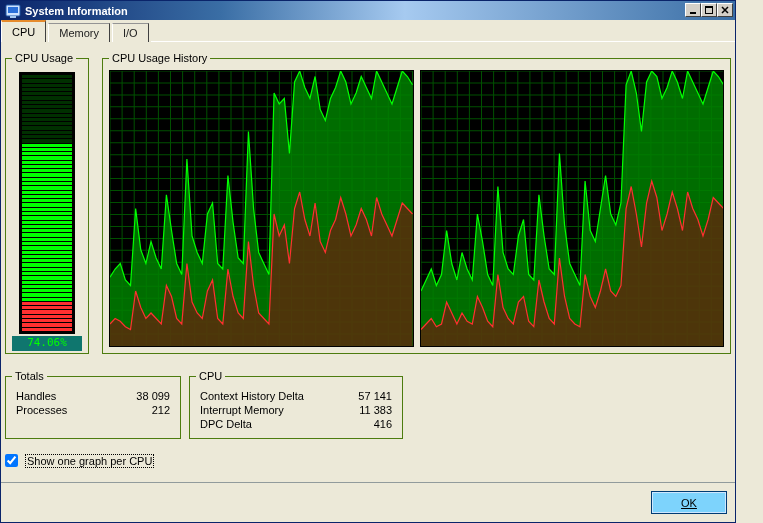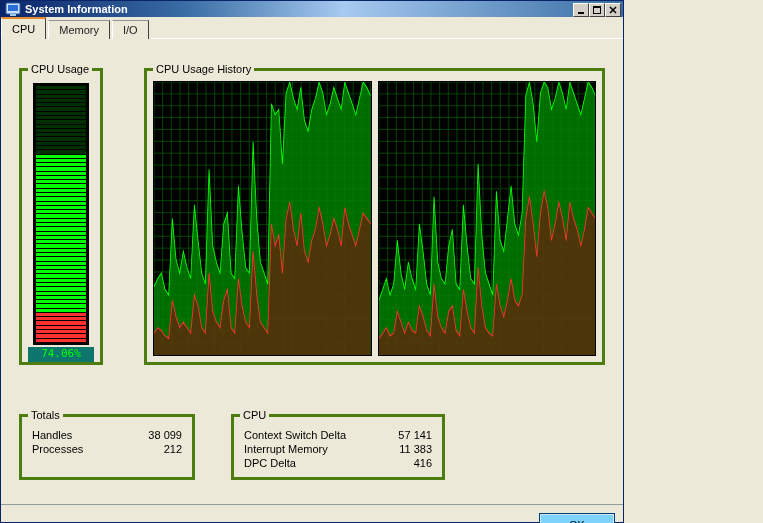--- a/index.html
+++ b/index.html
@@ -6,21 +6,21 @@
   html, body {
     margin: 0; padding: 0;
     width: 763px; height: 523px;
     font-family: Tahoma, "Segoe UI", Arial, sans-serif;
     font-size: 11px;
     background: #ece9d8;
     color: #000;
     overflow: hidden;
   }
   .window {
-    width: 624px; height: 523px;
+    width: 736px; height: 523px;
     border: 1px solid #0a246a;
     background: #ece9d8;
     display: flex;
     flex-direction: column;
   }
   .titlebar {
     height: 19px;
     background: linear-gradient(to right, #0a246a 0%, #3a6ea5 30%, #a6caf0 55%, #3a6ea5 100%);
     display: flex;
     align-items: center;
@@ -95,22 +95,22 @@
     flex: 1;
     border-bottom: 1px solid #fff;
   }
 
   .graphs-row {
     display: flex;
     gap: 5px;
     margin-bottom: 8px;
   }
   fieldset.groupbox {
-    border: 3px solid #4d7c0f;
-    margin: 18px;
+    border: 1px solid #4d7c0f;
+    margin: 4px;
     padding: 6px;
     position: relative;
   }
   fieldset.groupbox > legend {
     font-size: 11px;
     padding: 0 3px;
     background: #ece9d8;
   }
 
   .cpu-usage-box {
@@ -472,35 +472,39 @@
             <div class="inforow">
               <span>Processes</span>
               <span class="val">212</span>
             </div>
           </div>
       </fieldset>
       <fieldset class="groupbox cpu-box">
         <legend>CPU</legend>
         <div class="infocol" id="cpu-col">
             <div class="inforow">
-              <span>Context Switch Delta</span>
+              <span>Context History Delta</span>
               <span class="val">57 141</span>
             </div>
             <div class="inforow">
               <span>Interrupt Memory</span>
               <span class="val">11 383</span>
             </div>
             <div class="inforow">
               <span>DPC Delta</span>
               <span class="val">416</span>
             </div>
           </div>
       </fieldset>
     </div>
 
+    <div class="check-row">
+      <input type="checkbox" id="chk" checked="" style="">
+      <label for="chk">Show one graph per CPU</label>
+    </div>
 
   </div>
 
   <div class="footer">
     <div class="btn">
       <span class="btn-text">OK</span>
     </div>
   </div>
 </div>
 

